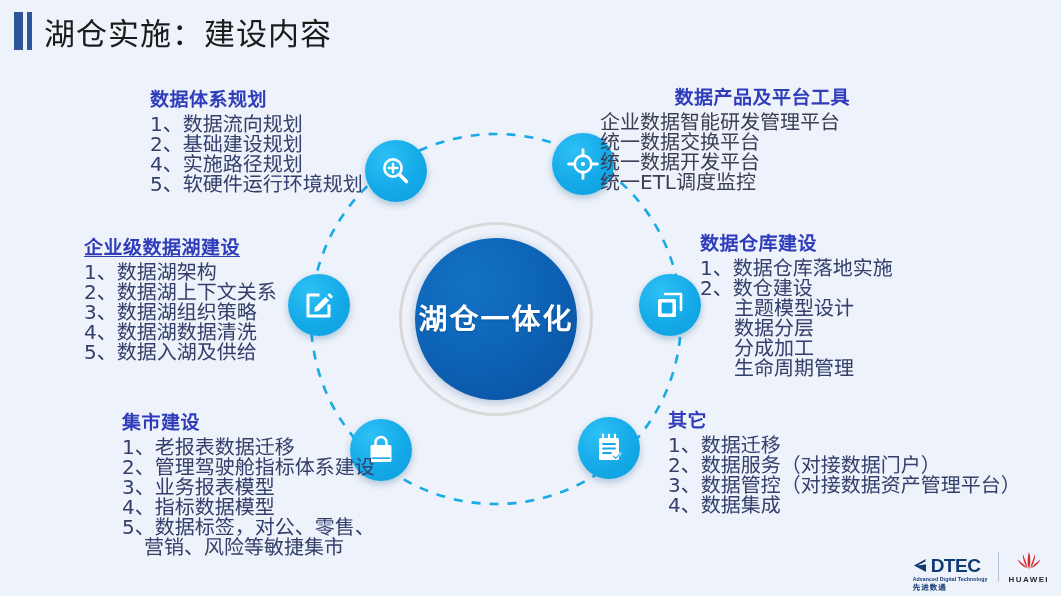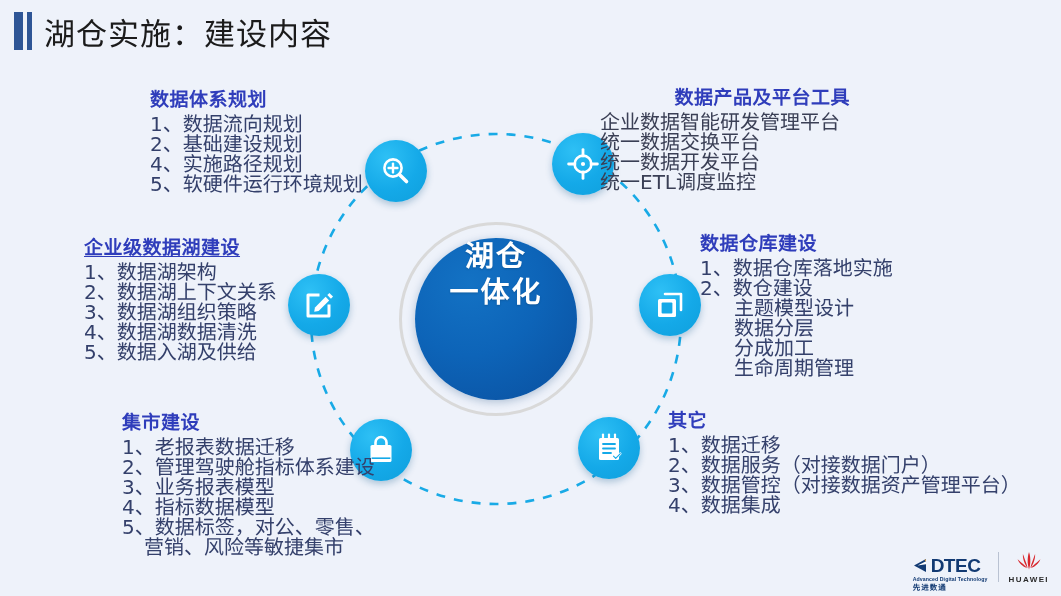--- a/index.html
+++ b/index.html
@@ -52,21 +52,21 @@
   
   .ring{
     position:absolute;left:399px;top:222px;width:194px;height:194px;
     border-radius:50%;border:3px solid #d9d9d9;box-sizing:border-box;
   }
   .hub{
     position:absolute;left:415px;top:238px;width:162px;height:162px;
     border-radius:50%;
     background:radial-gradient(circle at 34% 28%,#1372c4 0%,#0d64b8 45%,#0a4f9e 100%);
     box-shadow:0 2px 8px rgba(10,60,120,.28);
-    display:flex;flex-direction:column;align-items:center;
+    display:flex;flex-direction:row;align-items:center;justify-content:center;
   }
   .hub span{
     display:block;color:#fff;font-size:29px;font-weight:bold;line-height:36px;
     letter-spacing:2px;text-shadow:0 1px 2px rgba(0,0,0,.18);
     font-family:"DejaVu Sans","Liberation Sans",sans-serif;
   }
 
   
   .orbit{position:absolute;left:305px;top:128px;width:382px;height:382px;pointer-events:none;}
 

